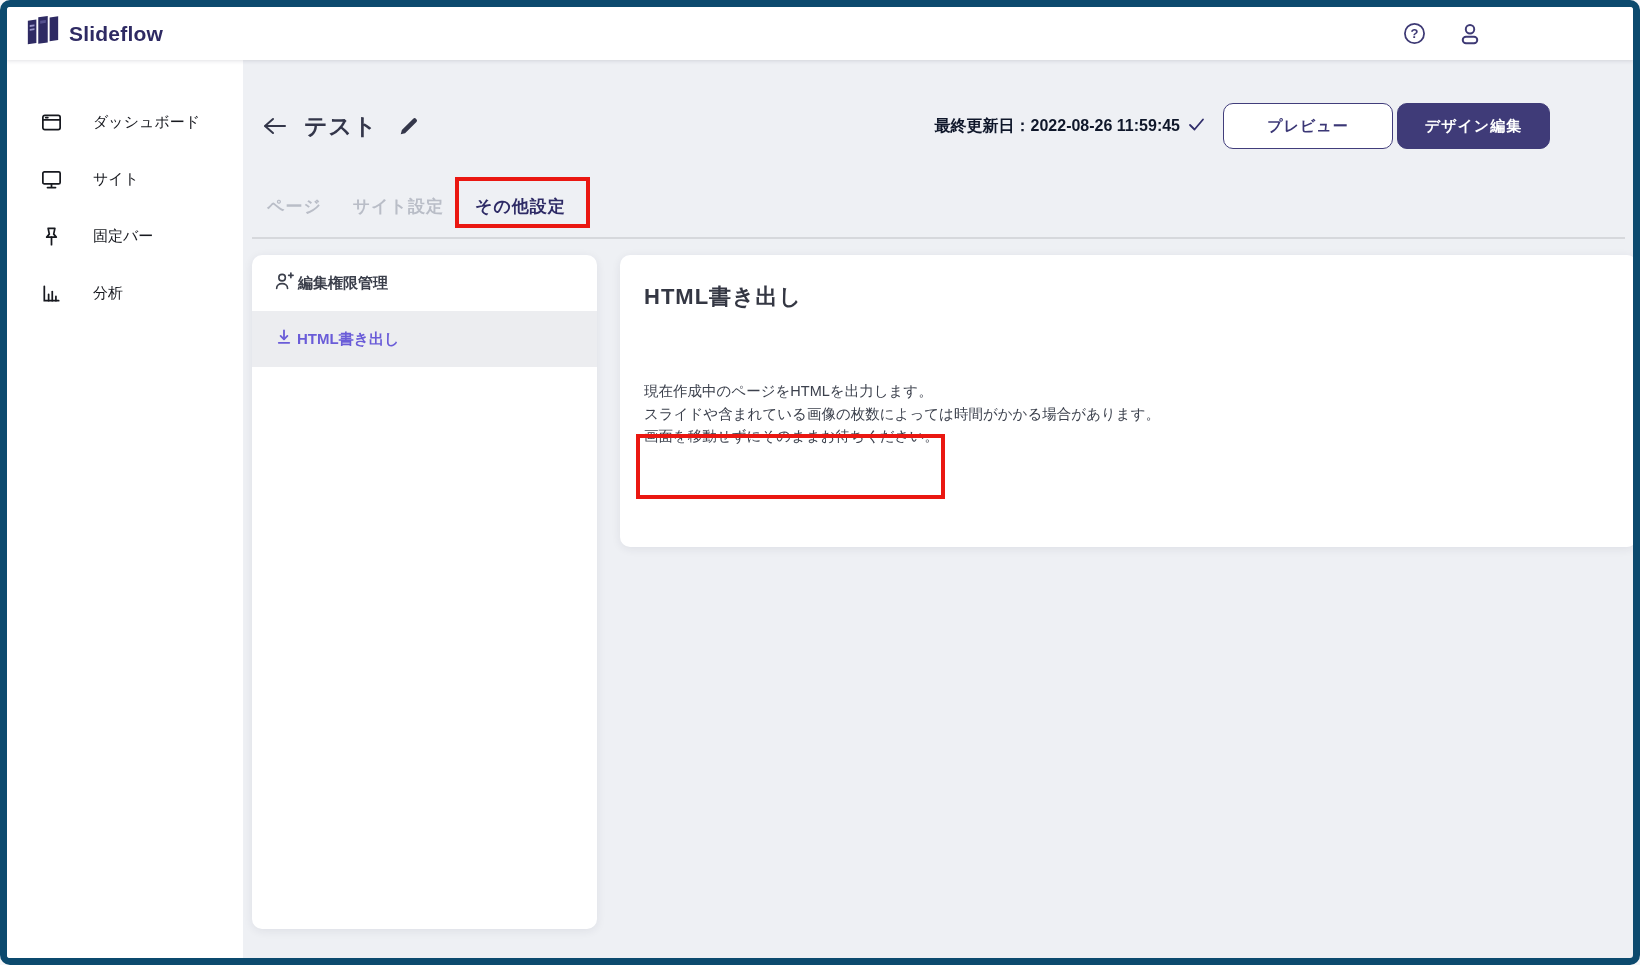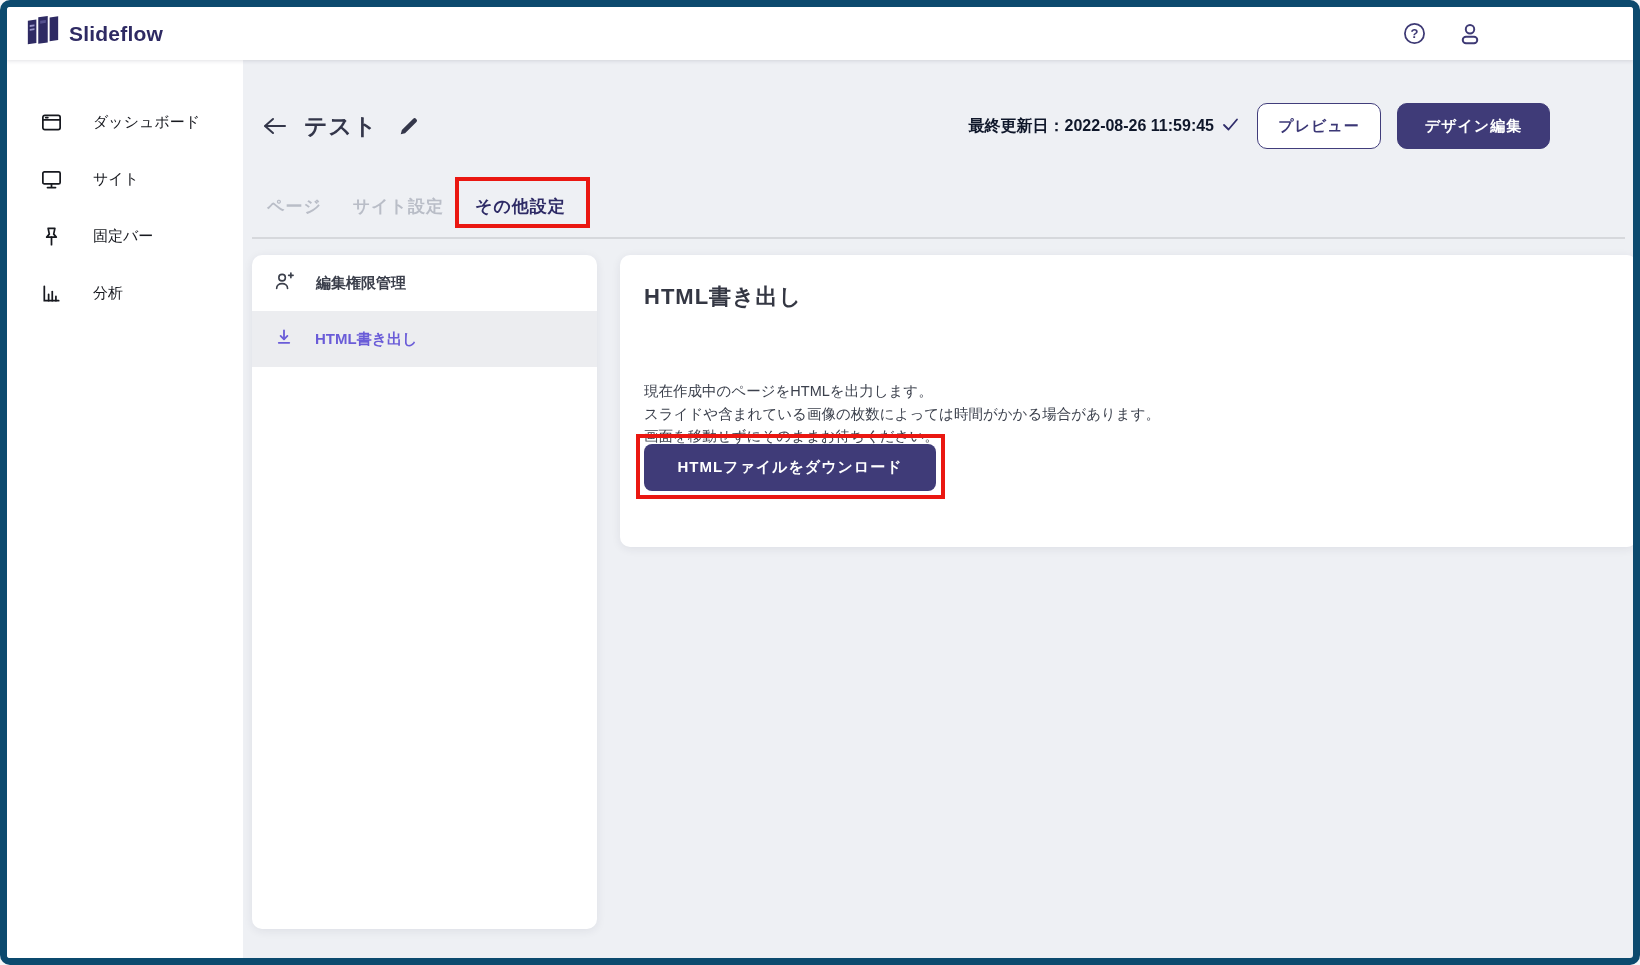--- a/index.html
+++ b/index.html
@@ -48,21 +48,21 @@
   .page-title { font-size:23px; font-weight:700; color:#33364a; letter-spacing:1px; }
   .edit-pencil { margin-left:20px; display:flex; align-items:center; cursor:pointer; }
   .ph-spacer { flex:1; }
   .last-updated {
     display:flex; align-items:center; gap:8px; margin-right:18px;
     font-size:16px; font-weight:600; color:#0f172a; white-space:nowrap;
   }
   .btn { height:46px; border-radius:10px; font-size:15px; font-weight:700;
          display:flex; align-items:center; justify-content:center;
          cursor:pointer; letter-spacing:1px; }
-  .btn-outline { width:124px; background:#ffffff; border:1px solid #413d7b; color:#3b3776; margin-right:16px; }
+  .btn-outline { width:170px; background:#ffffff; border:1px solid #413d7b; color:#3b3776; margin-right:4px; }
   .btn-solid   { width:153px; background:#3f3b78; border:1px solid #3f3b78; color:#ffffff; }
 
   .tabs { position:absolute; left:22px; top:124px; display:flex; gap:27px; z-index:2; }
   .tab { font-size:17px; font-weight:700; padding:11px 2px; cursor:pointer; color:#b9bdc7; letter-spacing:1px; }
   .tab.active { color:#2e2b66; }
 
   .tab-divider { position:absolute; left:9px; right:8px; top:177px; height:2px; background:#d6d8dc; }
 
   
   .annot { position:absolute; border:4px solid #ea1711; z-index:15; pointer-events:none; }
@@ -70,21 +70,21 @@
   .annot-download { left:393px; top:374px; width:309px; height:65px; }
 
   
   .settings-menu {
     position:absolute; left:9px; top:195px; width:345px; height:674px;
     background:#ffffff; border-radius:10px;
     box-shadow:0 2px 10px rgba(40,40,70,.08);
     overflow:hidden;
   }
   .menu-item {
-    height:56px; display:flex; align-items:center; gap:20px;
+    height:56px; display:flex; align-items:center; gap:2px;
     padding-left:21px; cursor:pointer;
     font-size:15px; font-weight:600; color:#3b3f4b;
   }
   .menu-item.active { background:#ecedf0; color:#6a5cd8; font-weight:700; }
 
   
   .export-card {
     position:absolute; left:377px; top:195px; width:1017px; height:292px;
     background:#ffffff; border-radius:10px;
     box-shadow:0 2px 10px rgba(40,40,70,.08);
@@ -247,19 +247,18 @@
       </div>
     </section>
 
     <section class="export-card">
       <h2 class="export-title">HTML書き出し</h2>
       <div class="export-desc">
         <div>現在作成中のページをHTMLを出力します。</div>
         <div>スライドや含まれている画像の枚数によっては時間がかかる場合があります。</div>
         <div>画面を移動せずにそのままお待ちください。</div>
       </div>
-      <button class="download-btn">HTMLファイルをダウンロード</button>
     </section>
 
     <div class="annot annot-download"></div>
 
   </main>
 </div>
 
 </body></html>

